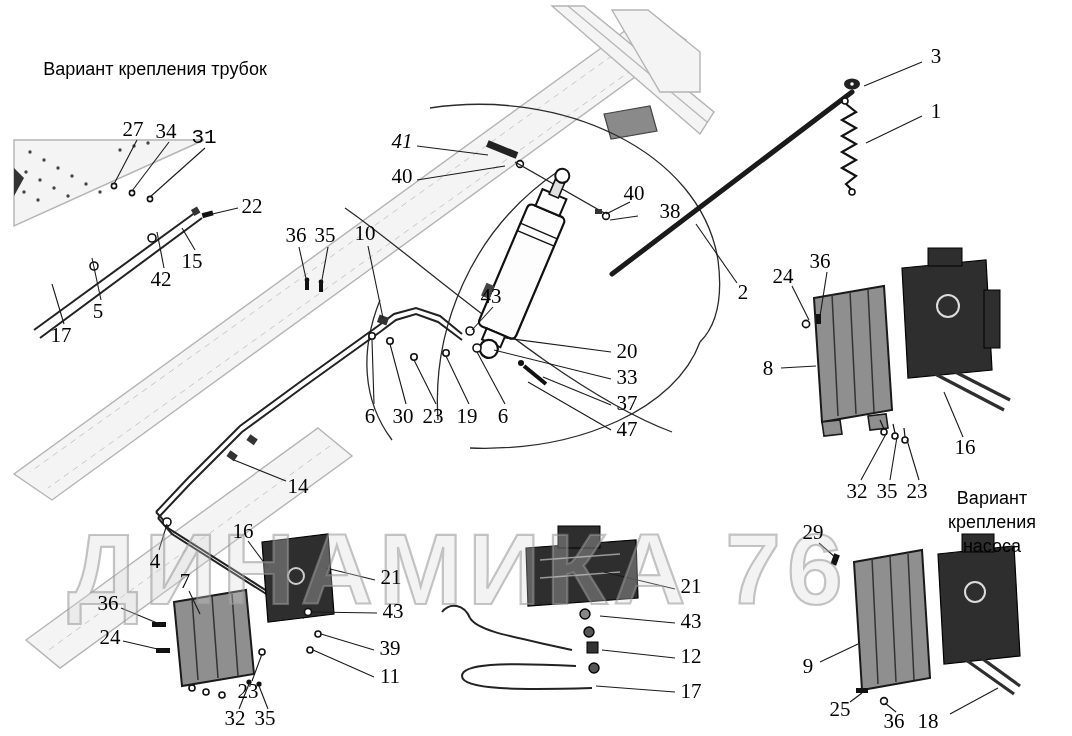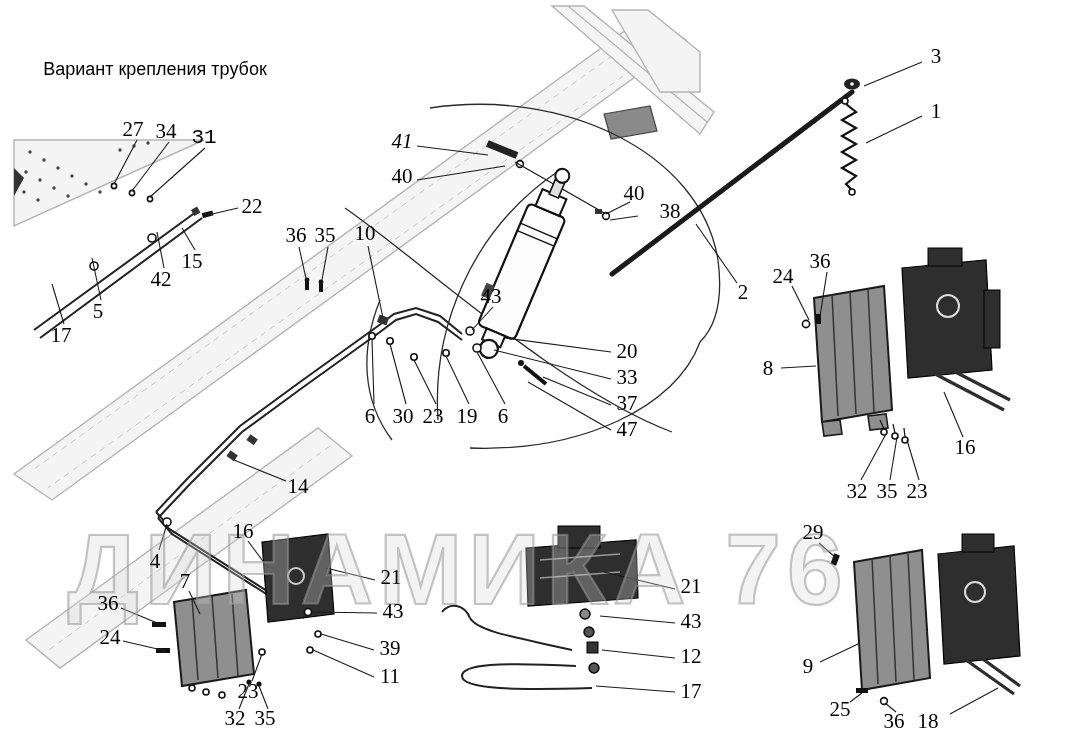--- a/index.html
+++ b/index.html
@@ -280,20 +280,25 @@
   </svg>
 
   <div class="watermark">ДИНАМИКА 76</div>
 
   <div class="title" style="left:10px;top:58px;width:290px;">
     <div>Вариант крепления трубок</div>
   </div>
 
 
 
+  <div class="title" style="left:928px;top:487px;width:128px;">
+    <div>Вариант</div>
+    <div>крепления</div>
+    <div>насоса</div>
+  </div>
 
   <div id="callouts">
       <span class="callout" style="left: 936px; top: 56px;">3</span>
       <span class="callout" style="left: 936px; top: 111px;">1</span>
       <span class="callout" style="left: 402px; top: 141px; font-style: italic;">41</span>
       <span class="callout" style="left: 402px; top: 176px;">40</span>
       <span class="callout" style="left: 133px; top: 129px;">27</span>
       <span class="callout" style="left: 166px; top: 131px;">34</span>
       <span class="callout" style="left: 204px; top: 137px; font-family: Liberation Mono, monospace;">31</span>
       <span class="callout" style="left: 634px; top: 193px;">40</span>

